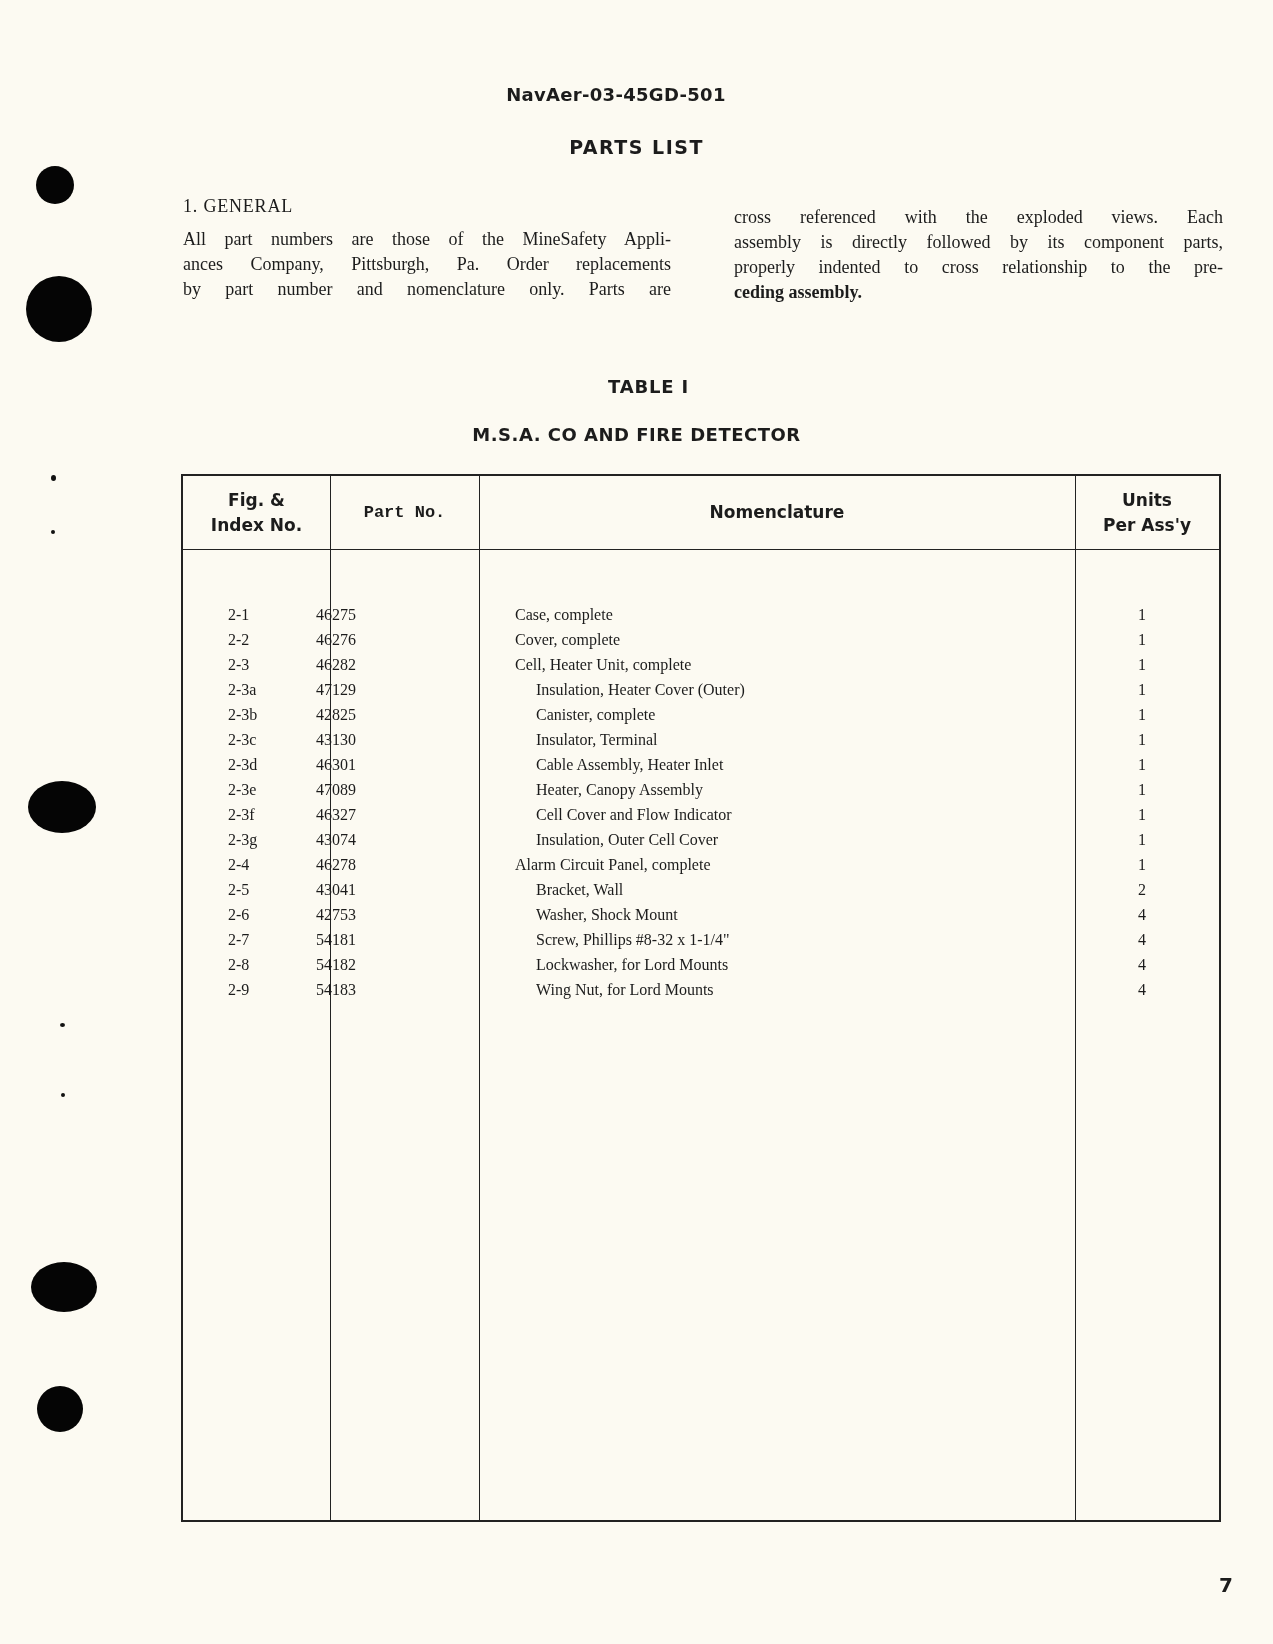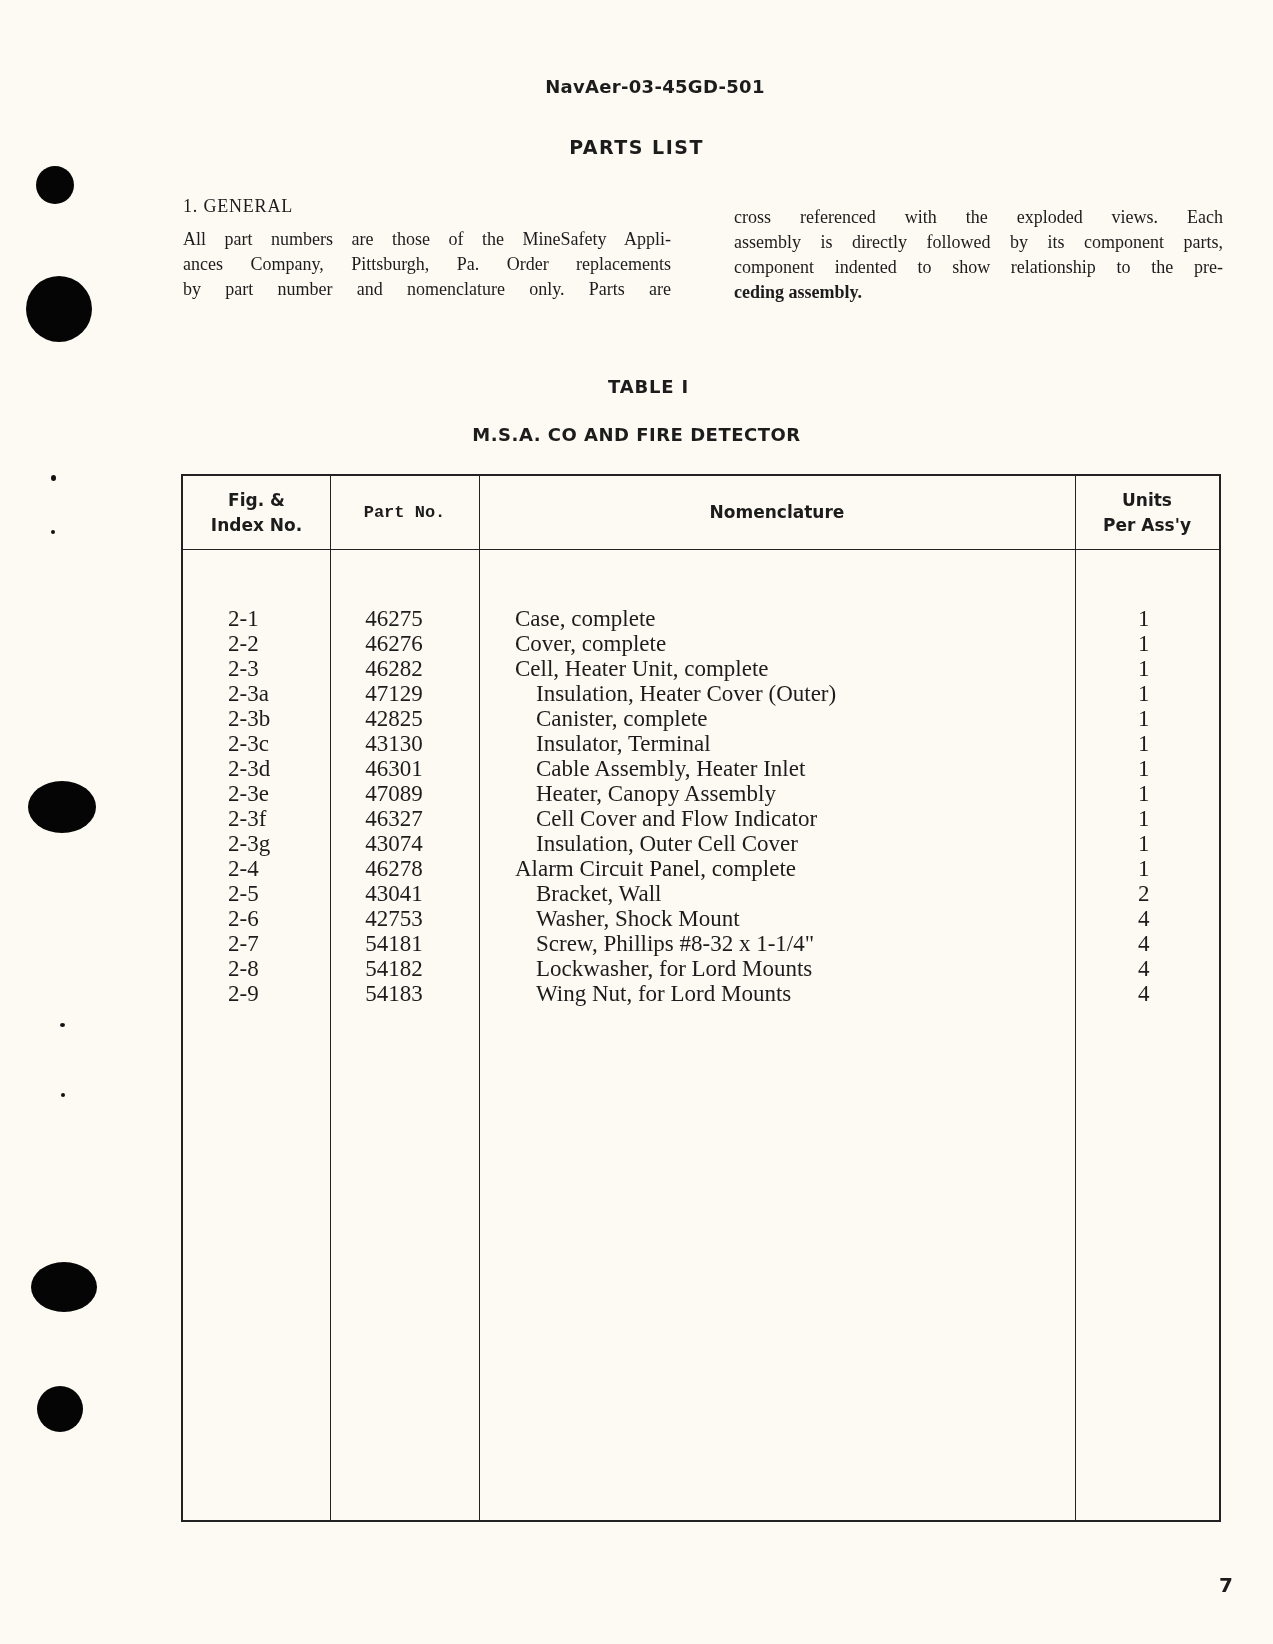--- a/index.html
+++ b/index.html
@@ -10,22 +10,22 @@
     overflow: hidden;
     color: #1c1c1c;
   }
   .sans { font-family: "DejaVu Sans", "Liberation Sans", sans-serif; }
   .serif { font-family: "Liberation Serif", "DejaVu Serif", serif; }
 
   .hole { position: absolute; background: #050505; border-radius: 50%; }
   .speck { position: absolute; background: #111; border-radius: 50%; }
 
   #doc-number {
-    position: absolute; left: 0; width: 1232px; top: 76px;
-    text-align: center; font-weight: bold; font-size: 18px; letter-spacing: 0.3px; margin-left: 39px;
+    position: absolute; left: 0; width: 1232px; top: 84px;
+    text-align: center; font-weight: bold; font-size: 18px; letter-spacing: 0.3px;
   }
   #parts-list-title {
     position: absolute; left: 0; width: 1273px; top: 136px;
     text-align: center; font-weight: bold; font-size: 19px; letter-spacing: 1.5px;
   }
   #section-heading {
     position: absolute; left: 183px; top: 196px; font-size: 18px; letter-spacing: 0.8px;
   }
   .para {
     position: absolute; font-size: 18px; line-height: 25px; text-align: justify;
@@ -55,24 +55,24 @@
   }
   .vline { position: absolute; top: 0; bottom: 0; width: 0; border-left: 1.5px solid #222; }
   .hline { position: absolute; left: 0; right: 0; height: 0; border-top: 1.5px solid #222; top: 73px; }
 
   .hdr {
     position: absolute; top: 0; height: 73px;
     display: flex; align-items: center; justify-content: center; text-align: center;
     font-weight: bold; font-size: 17px; line-height: 25px;
   }
   .rows { position: absolute; top: 130px; left: 0; right: 0; }
-  .row { position: relative; height: 25px; font-size: 23px; }
+  .row { position: relative; height: 25px; font-size: 16px; }
   .cell { position: absolute; top: 0; white-space: nowrap; }
   .c-fig { left: 45px; }
-  .c-part { left: 154px; width: 114px; text-align: center; }
+  .c-part { left: 133px; width: 114px; text-align: left; }
   .c-nom { left: 332px; }
   .c-nom.indent { left: 353px; }
   .c-units { left: 955px; }
 
   #page-number {
     position: absolute; left: 1219px; top: 1573px;
     font-weight: bold; font-size: 20px;
   }
 </style>
 </head>
@@ -94,21 +94,21 @@
 <div id="section-heading" class="serif">1.  GENERAL</div>
 
 <div id="para-left" class="para serif">
   <span class="line">All part numbers are those of the MineSafety Appli-</span>
   <span class="line">ances Company, Pittsburgh, Pa. Order replacements</span>
   <span class="line">by part number and nomenclature only. Parts are</span>
 </div>
 <div id="para-right" class="para serif">
   <span class="line">cross referenced with the exploded views. Each</span>
   <span class="line">assembly is directly followed by its component parts,</span>
-  <span class="line">component indented to show relationship to the pre-</span>
+  <span class="line">properly indented to cross relationship to the pre-</span>
   <span class="line last">ceding assembly.</span>
 </div>
 
 <div id="table-title" class="sans">TABLE I</div>
 <div id="table-subtitle" class="sans">M.S.A. CO AND FIRE DETECTOR</div>
 
 <div id="parts-table">
   <div class="vline" style="left:147px;"></div>
   <div class="vline" style="left:296px;"></div>
   <div class="vline" style="left:892px;"></div>

